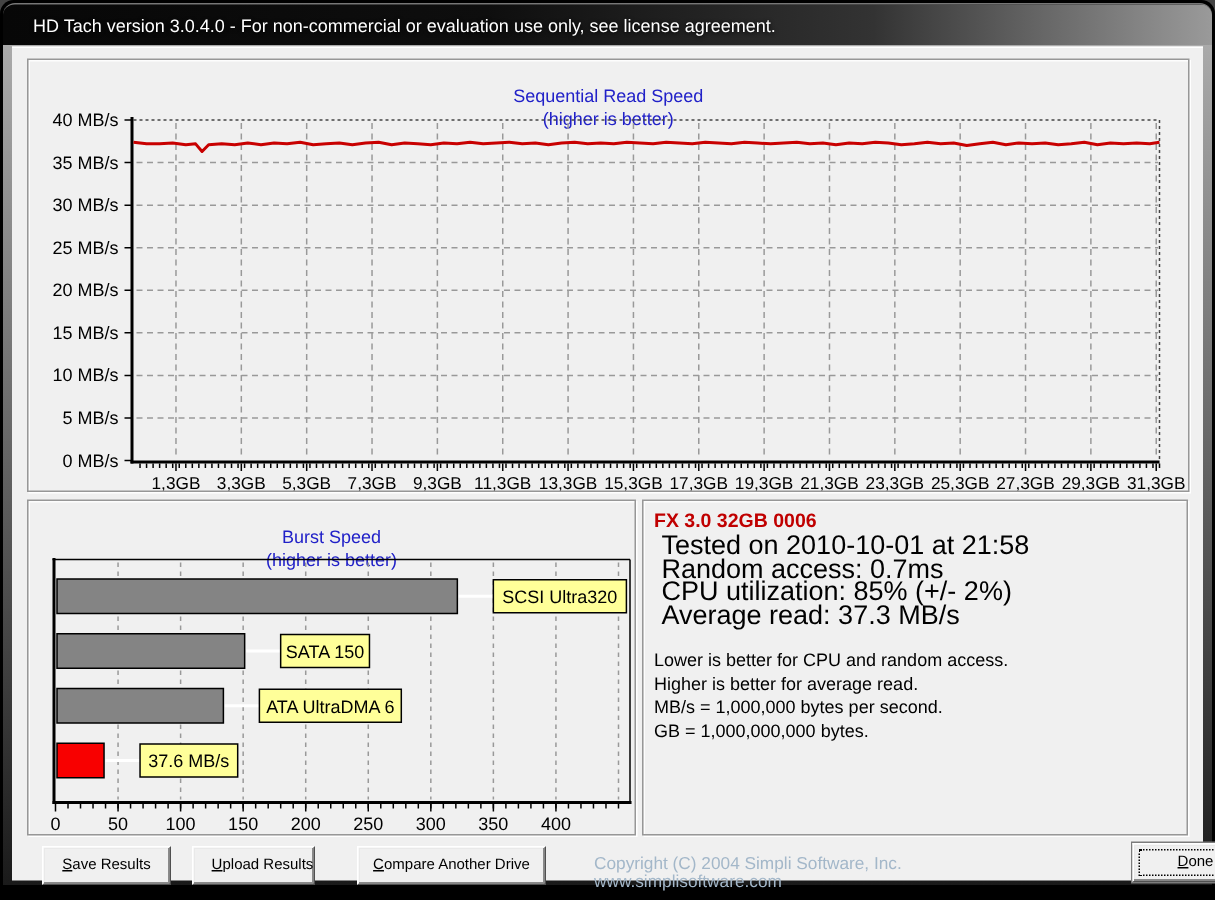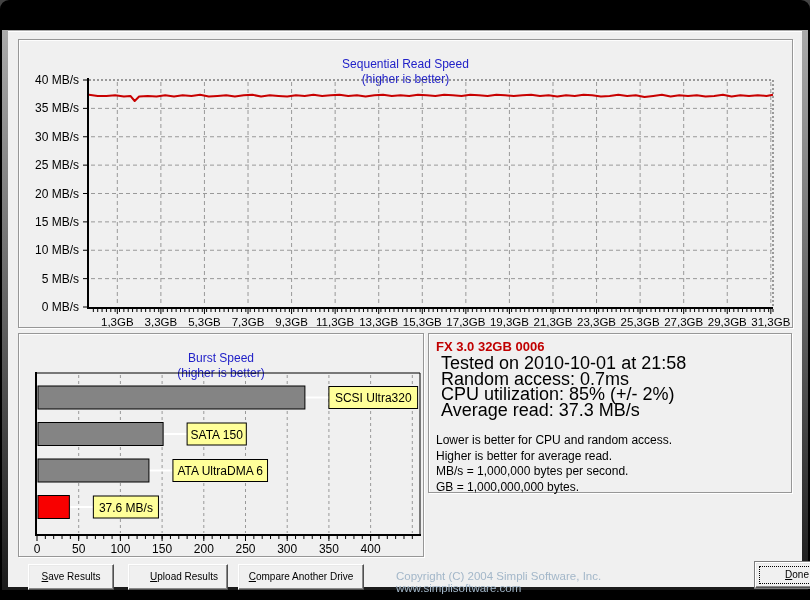--- a/index.html
+++ b/index.html
@@ -7,44 +7,47 @@
   .titlebar{position:absolute;left:2px;top:2px;width:806px;height:28px;box-sizing:border-box;
     background:linear-gradient(90deg,#070707 0%,#0e0e0e 40%,#333 72%,#9a9a9a 100%);
     border-radius:8px 8px 0 0;color:#fff;font-size:12px;line-height:28px;padding-left:20px;
     text-shadow:0 1px 3px #000;border-top:1px solid #777;}
   .frame{position:absolute;left:2px;top:30px;width:806px;height:560px;
     background:linear-gradient(180deg,#aaa 0%,#555 60%,#1a1a1a 100%);}
   .client{position:absolute;left:6px;top:1px;width:794px;height:556px;background:#f0f0f0;border-top:1px solid #fff;box-sizing:border-box;}
   .panel{position:absolute;background:#f0f0f0;border:1px solid #979797;box-shadow:1px 1px 0 #fff, inset 1px 1px 0 #fdfdfd;box-sizing:border-box;}
   #seq-panel{left:10px;top:7px;width:775px;height:289px;}
   #burst-panel{left:10px;top:301px;width:406px;height:224px;}
-  #info-panel{left:420px;top:301px;width:364px;height:160px;padding:5px 7px;}
+  #info-panel{left:420px;top:301px;width:364px;height:224px;padding:5px 7px;}
   .chart-title{position:absolute;left:0;right:0;text-align:center;font-size:12px;margin-top:12px;}
   .t1{top:5px;} .t2{top:20px;}
   .chart-svg{position:absolute;left:0;top:0;}
   #seq-svg{top:0px;}
   .info-drive{font-size:13px;font-weight:bold;margin-bottom:2px;}
   .info-line{font-size:18px;line-height:15.5px;padding-left:5px;color:#000;}
   .info-note{font-size:12px;line-height:15.5px;color:#000;}
   .spacer{height:15px;}
   .btn{position:absolute;height:26px;background:#f0f0f0;font-size:10px;color:#000;text-align:center;line-height:24px;
     border-top:1px solid #fff;border-left:1px solid #fff;border-right:1px solid #505050;border-bottom:1px solid #505050;
     box-shadow:inset -1px -1px 0 #8a8a8a, inset 1px 1px 0 #e9e9e9;box-sizing:border-box;cursor:default;}
   .btn u{text-decoration:underline;}
   #btn-save{left:20px;top:532px;width:86px;}
-  #btn-upload{left:120px;top:532px;width:100px;padding-left:12px;}
+  #btn-upload{left:120px;top:532px;width:82px;padding-left:12px;}
   #btn-compare{left:230px;top:532px;width:126px;}
   #btn-done{left:747px;top:530px;width:84px;box-shadow:0 0 0 1px #7c7c7c, inset -1px -1px 0 #8a8a8a, inset 1px 1px 0 #e9e9e9;}
   #btn-done::after{content:"";position:absolute;left:3px;top:3px;right:3px;bottom:3px;border:1px dotted #000;}
   .copyright{position:absolute;left:388px;top:538px;width:315px;font-size:11.5px;color:#a3b7c9;}
 </style>
 </head>
 <body>
 
 <div class="window">
+  <div class="titlebar">
+    <span>HD Tach version 3.0.4.0  - For non-commercial or evaluation use only, see license agreement.</span>
+  </div>
   <div class="frame">
     <div class="client">
 
       <div class="panel" id="seq-panel">
         <div class="chart-title t1" style="color: rgb(33, 33, 200);">Sequential Read Speed</div>
         <div class="chart-title t2" style="color: rgb(33, 33, 200);">(higher is better)</div>
         <svg id="seq-svg" class="chart-svg" width="773" height="287">
             <line x1="72" y1="238.625" x2="753" y2="238.625" stroke="#999999" stroke-dasharray="4 3"></line>
             <line x1="72" y1="210.25" x2="753" y2="210.25" stroke="#999999" stroke-dasharray="4 3"></line>
             <line x1="72" y1="181.875" x2="753" y2="181.875" stroke="#999999" stroke-dasharray="4 3"></line>

